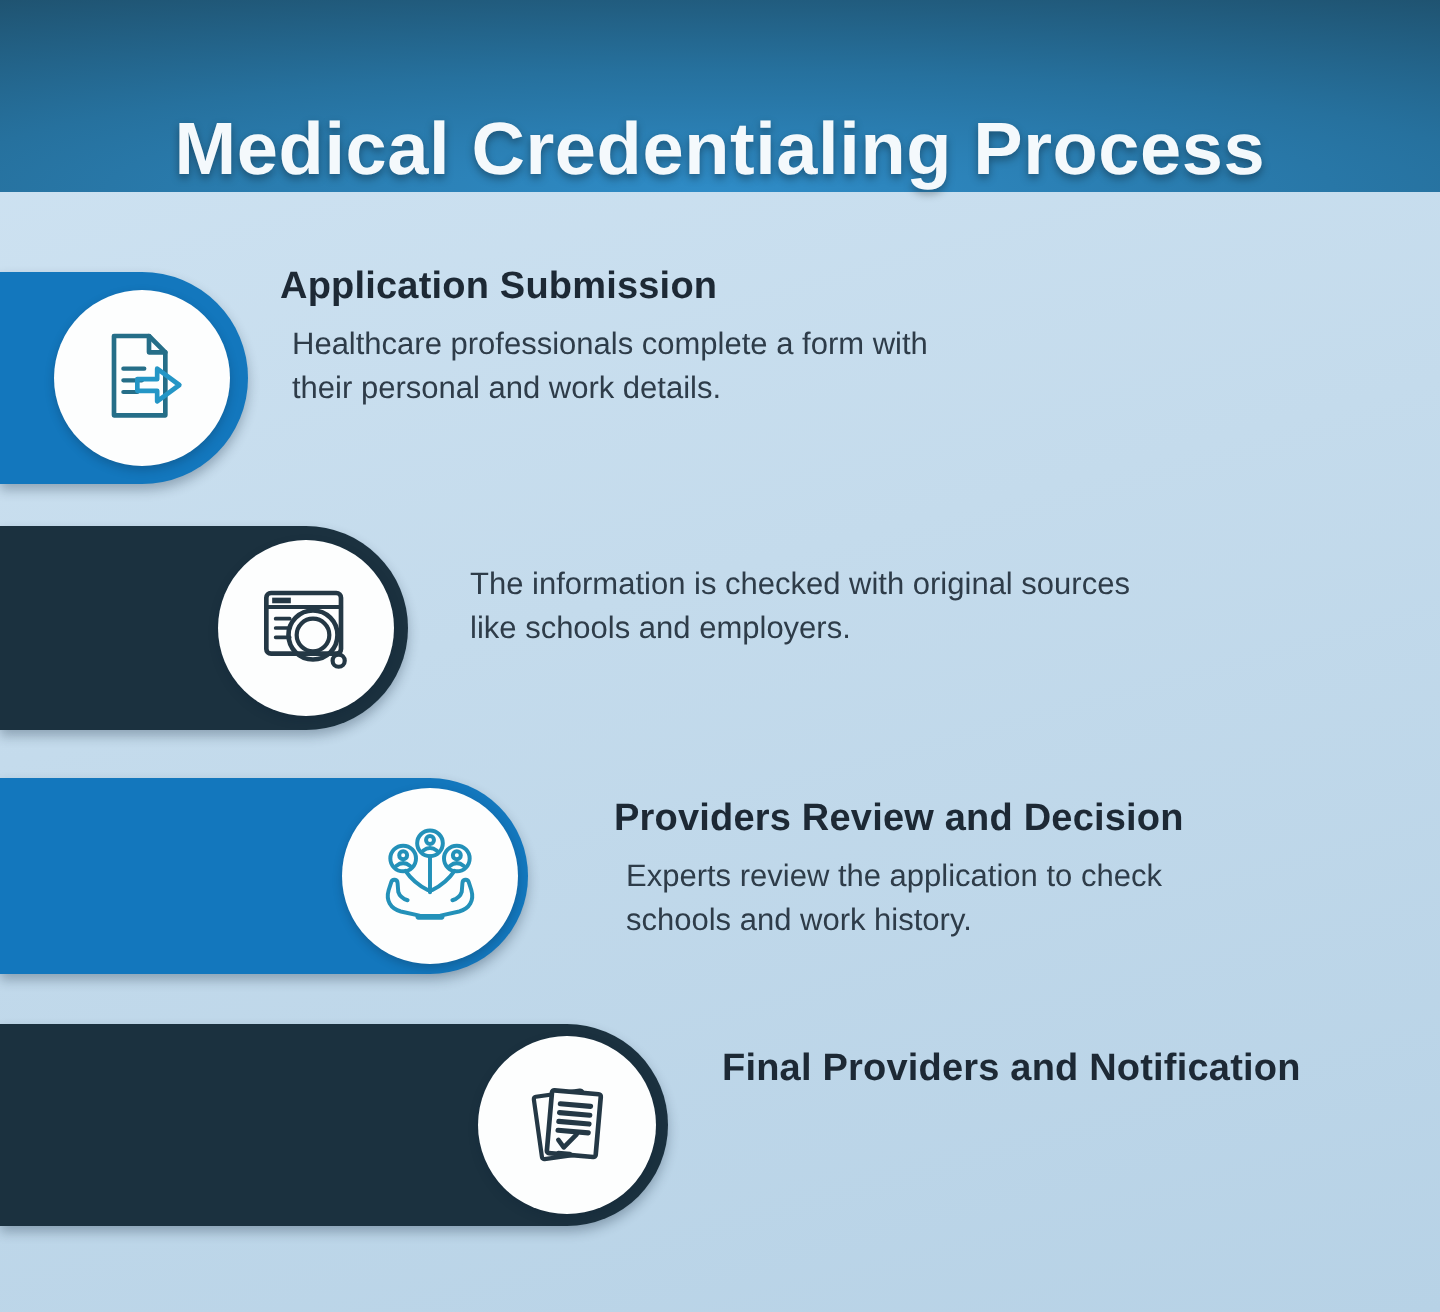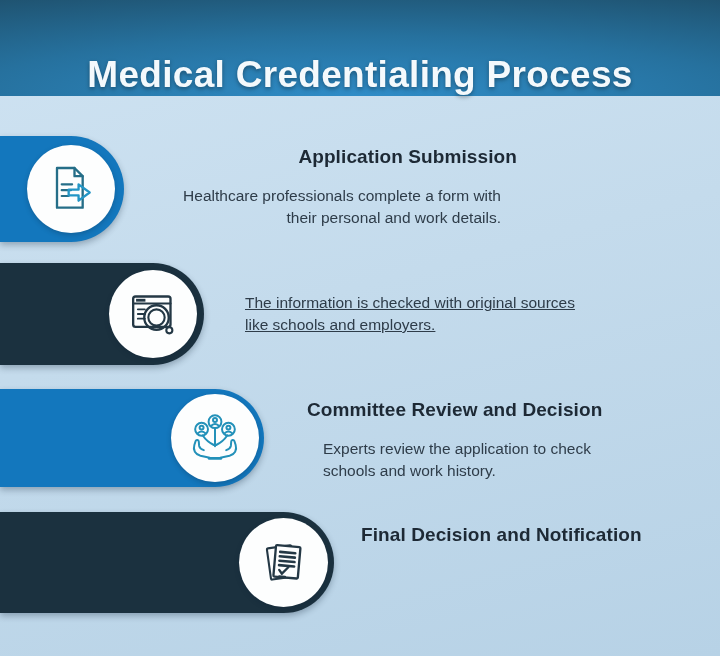--- a/index.html
+++ b/index.html
@@ -31,23 +31,23 @@
     box-shadow:0 2px 5px rgba(10,30,50,.25);
   }
   .c1{left:27px;top:145px;width:88px;height:88px;}
   .c2{left:109px;top:270px;width:88px;height:88px;}
   .c3{left:171px;top:394px;width:88px;height:88px;}
   .c4{left:239px;top:518px;width:89px;height:89px;}
   .circle svg{width:56px;height:56px;}
   
   .step-text{position:absolute;}
   .step-text h3{margin:0 0 6px 0;font-size:19px;line-height:1.2;font-weight:700;color:var(--title-text);letter-spacing:.1px;}
-  .step-text p{margin:16px;font-size:15.5px;line-height:1.42;color:var(--body-text);}
-  .t1{left:140px;top:146px;text-align:right;} .t1 p{max-width:345px;}
-  .t2{left:229px;top:276px;} .t2 p{max-width:340px;text-decoration:underline;}
+  .step-text p{margin:6px;font-size:15.5px;line-height:1.42;color:var(--body-text);}
+  .t1{left:140px;top:133px;} .t1 p{max-width:345px;}
+  .t2{left:229px;top:276px;} .t2 p{max-width:340px;}
   .t3{left:307px;top:399px;} .t3 p{max-width:292px;}
   .t4{left:361px;top:524px;} .t4 p{max-width:288px;}
 </style>
 </head>
 <body>
 
 <div class="stage">
 
   <div class="header">
     <h1>Medical Credentialing Process</h1>
@@ -108,35 +108,35 @@
       <path d="M24 15.5 V31"></path>
       <path d="M13.5 21.8 Q17 27 23 30"></path>
       <path d="M34.5 21.8 Q31 27 25 30"></path>
 
       <path d="M19.5 41 l-8 -1.8 c-4.5 -1.2 -6.5 -4.8 -5.2 -9.2 l1.1 -3.4 c.5 -1.5 2.6 -1.2 2.7 .4 l.3 3.8 q.8 2.6 4 3.6"></path>
       <path d="M28.5 41 l8 -1.8 c4.5 -1.2 6.5 -4.8 5.2 -9.2 l-1.1 -3.4 c-.5 -1.5 -2.6 -1.2 -2.7 .4 l-.3 3.8 q-.8 2.6 -4 3.6"></path>
       <path d="M19 41.5 h10" stroke-width="2.4"></path>
     </svg>
   </div>
   <div class="step-text t3">
-    <h3>Committee Review and Decision</h3>
+    <h3>Providers Review and Decision</h3>
     <p>Experts review the application to check schools and work history.</p>
   </div>
 
   <div class="band b4" style="background: rgb(27, 49, 63);"></div>
   <div class="circle c4">
     <svg viewBox="0 0 48 48" fill="none" stroke="var(--icon-dark)" stroke-linecap="round" stroke-linejoin="round">
       <rect x="11" y="10" width="21" height="27" rx="1" transform="rotate(-8 21.5 23.5)" stroke-width="1.8"></rect>
       <rect x="16" y="9.5" width="21" height="27" rx="1" transform="rotate(5 26.5 23)" fill="#fdfefe" stroke-width="2"></rect>
       <g transform="rotate(5 26.5 23)" stroke-width="2.2">
         <path d="M20 15 H33 M20 18.8 H33 M20 22.6 H33 M20 26.4 H33"></path>
       </g>
       <g transform="rotate(5 26.5 23)" stroke-width="2">
         <path d="M20.5 30.5 l2.6 3 5 -6"></path>
         <path d="M21 36 h5" stroke-width="1.8"></path>
       </g>
     </svg>
   </div>
   <div class="step-text t4">
-    <h3>Final Decision and Notification</h3>
+    <h3>Final Providers and Notification</h3>
   </div>
 
 </div>
 
 </body></html>

